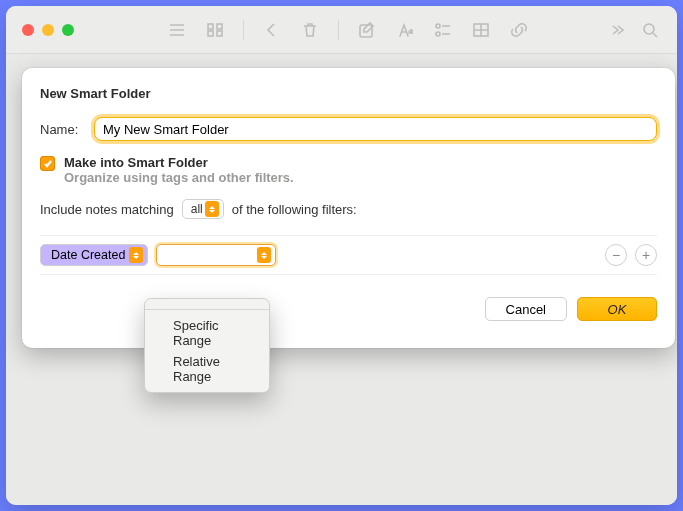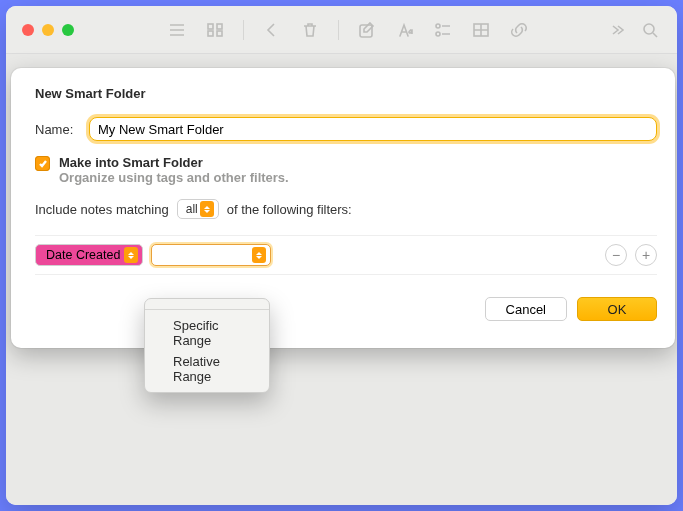--- a/index.html
+++ b/index.html
@@ -29,24 +29,24 @@
   .content { position: relative; height: calc(100% - 48px); background: #e9e9e7; }
 
   .sidebar-remnant {
     position: absolute; left: 0; top: 290px; width: 180px; color: #8a8a88; font-size: 13px;
   }
   .sidebar-remnant .item { display: flex; align-items: center; gap: 8px; padding: 6px 14px; }
   .sidebar-remnant .plus-ic svg, .sidebar-remnant .folder-ic svg { stroke: #a9a9a7; fill: none; stroke-width:1.6; }
 
   
   .sheet {
-    position: absolute; left: 5px; right: 2px; top: 14px; height: 280px;
+    position: absolute; left: 16px; right: 2px; top: 14px; height: 280px;
     background: #fff; border-radius: 10px;
     box-shadow: 0 8px 24px rgba(0,0,0,.25), 0 0 0 1px rgba(0,0,0,.05);
-    padding: 18px 18px 14px 24px;
+    padding: 18px 18px 14px 18px;
   }
   .sheet h3 { font-size: 13px; font-weight: 700; color: #2c2c2c; margin-bottom: 16px; }
   .row { display: flex; align-items: center; gap: 10px; margin-bottom: 14px; font-size: 13px; color: #333; }
   .row label { min-width: 44px; }
   .name-input {
     flex: 1; height: 24px; border: 1px solid #d0d0d0; border-radius: 8px;
     padding: 0 8px; font-size: 13px; outline: none;
     box-shadow: 0 0 0 3px rgba(255,179,0,.45);
     border-color: #f2b200;
   }
@@ -69,34 +69,34 @@
   }
   .mini-stepper { width: 14px; height: 16px; background: #ff9f0a; border-radius: 3px; display:inline-flex; flex-direction:column; justify-content:center; align-items:center; }
   .mini-stepper span { display:block; width:0; height:0; border-left:3px solid transparent; border-right:3px solid transparent; }
   .mini-stepper .up { border-bottom:3px solid #fff; margin-bottom:1px; }
   .mini-stepper .dn { border-top:3px solid #fff; }
 
   .filter-row-wrap { border-top: 1px solid #eee; border-bottom: 1px solid #eee; padding: 8px 0; display:flex; align-items:center; gap: 8px; }
   .pill-select {
     display: inline-flex; align-items: center; gap: 4px; height: 22px;
     border: 1px solid #d0d0d0; border-radius: 5px; padding: 0 4px 0 10px; font-size: 12.5px;
-    background: #ec4899;
+    background: #c4b5fd;
   }
   .pill-orange {
     display: inline-flex; align-items: center; gap: 4px; height: 22px;
     border: 1px solid #e9a13a; border-radius: 5px; padding: 0 4px 0 10px; font-size: 12.5px;
     background: #fff; box-shadow: 0 0 0 2px rgba(255,179,0,.35);
   }
   .pill-orange .mini-stepper { background:#ff9f0a; }
   .spacer { flex: 1; }
   .circ-btn { width: 22px; height: 22px; border-radius: 50%; border: 1px solid #d0d0d0; background:#fff; display:inline-flex; align-items:center; justify-content:center; color:#888; font-size:14px; line-height:1; }
 
   .btn-row { display: flex; justify-content: flex-end; gap: 10px; margin-top: 22px; }
   .btn { height: 24px; border-radius: 5px; padding: 0 20px; font-size: 13px; border: 1px solid #d0d0d0; background:#fff; cursor:pointer; }
-  .btn.primary { background: linear-gradient(#ffc81f,#ffb400); border-color:#e6a500; font-weight:500; color:#222; min-width:80px; }
+  .btn.primary { background: linear-gradient(#ffc81f,#ffb400); border-color:#e6a500; font-weight:500; color:#222; min-width:80px;font-style:italic; }
 
   
   .menu {
     position: absolute; left: 138px; top: 244px; width: 126px;
     background: #f3f3f1; border: 1px solid #cfcfcd; border-radius: 7px;
     box-shadow: 0 10px 25px rgba(0,0,0,.25);
     padding: 5px 0; font-size: 13px; color: #2c2c2c; z-index: 50;
   }
   .menu .mi { padding: 3px 14px 3px 28px; position: relative; cursor: default; }
   .menu .mi.checked::before { content: "✓"; position: absolute; left: 10px; top: 2px; font-size: 12px; }

